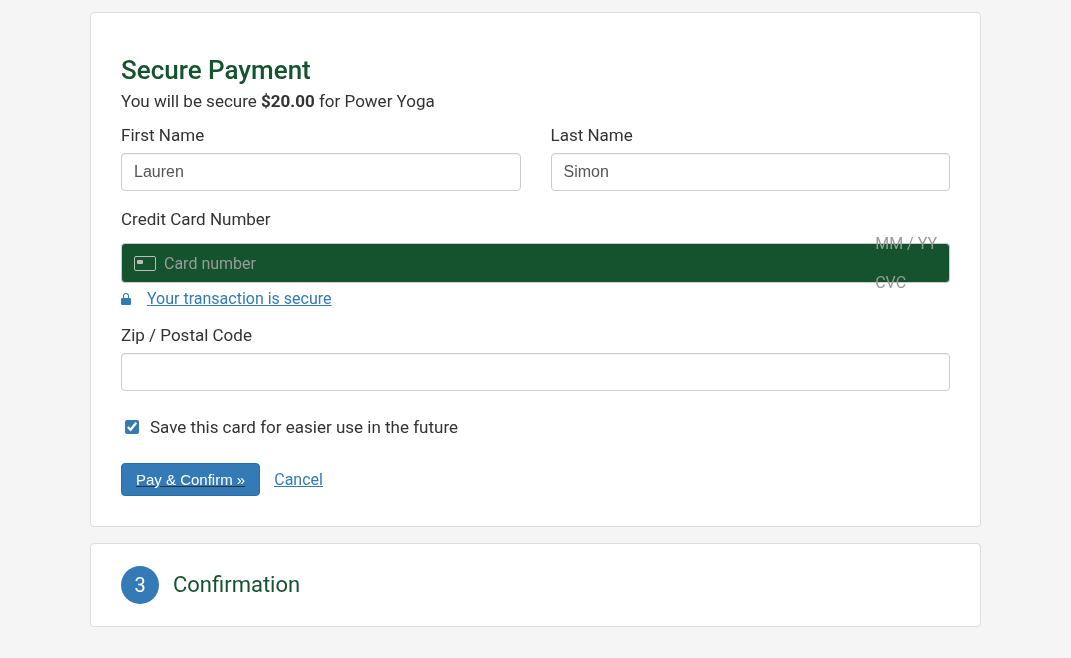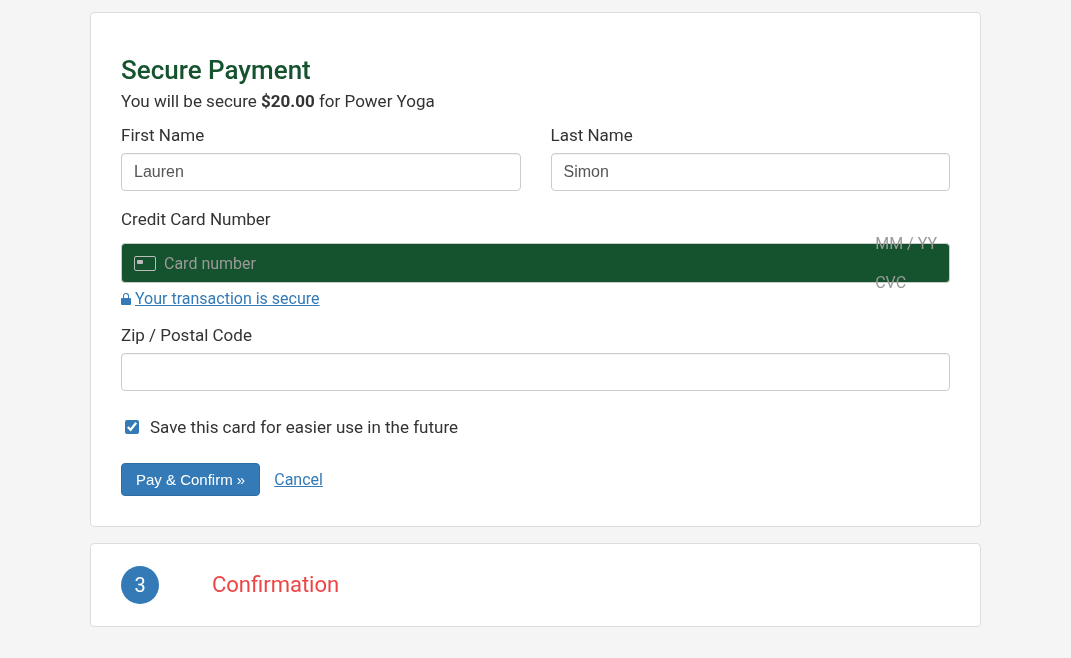--- a/index.html
+++ b/index.html
@@ -100,21 +100,21 @@
   .cc-right {
     display: flex;
     gap: 20px;
     color: #9a9a9a;
     font-size: 16px;
     flex-direction: column;
   }
   .secure-link {
     display: inline-flex;
     align-items: center;
-    gap: 4px;
+    gap: 16px;
     margin-top: 6px;
     color: #337ab7;
     text-decoration: underline;
     font-size: 16px;
     cursor: pointer;
   }
   .lock-icon {
     display: inline-block;
     width: 10px;
     height: 12px;
@@ -153,20 +153,21 @@
     width: 14px;
     height: 14px;
     accent-color: #337ab7;
   }
   .save-row label { font-size: 17px; color: #333; }
   .actions {
     margin-top: 26px;
     display: flex;
     align-items: center;
     gap: 14px;
+    text-decoration: underline;
   }
   .btn-primary {
     background: #337ab7;
     border: 1px solid #2e6da4;
     color: #fff;
     padding: 7px 14px;
     font-size: 15px;
     border-radius: 4px;
     cursor: pointer;
   }
@@ -191,22 +192,21 @@
     background: #337ab7;
     color: #fff;
     display: flex;
     align-items: center;
     justify-content: center;
     font-size: 20px;
     font-weight: 400;
   }
   .step-title {
     font-size: 22px;
-    color: #ef4444;
-    margin-left: 39px;
+    color: #14532d;
   }
 </style>
 </head>
 <body>
 
 <div class="container">
 
   <div class="panel">
     <div class="panel-body">
 

